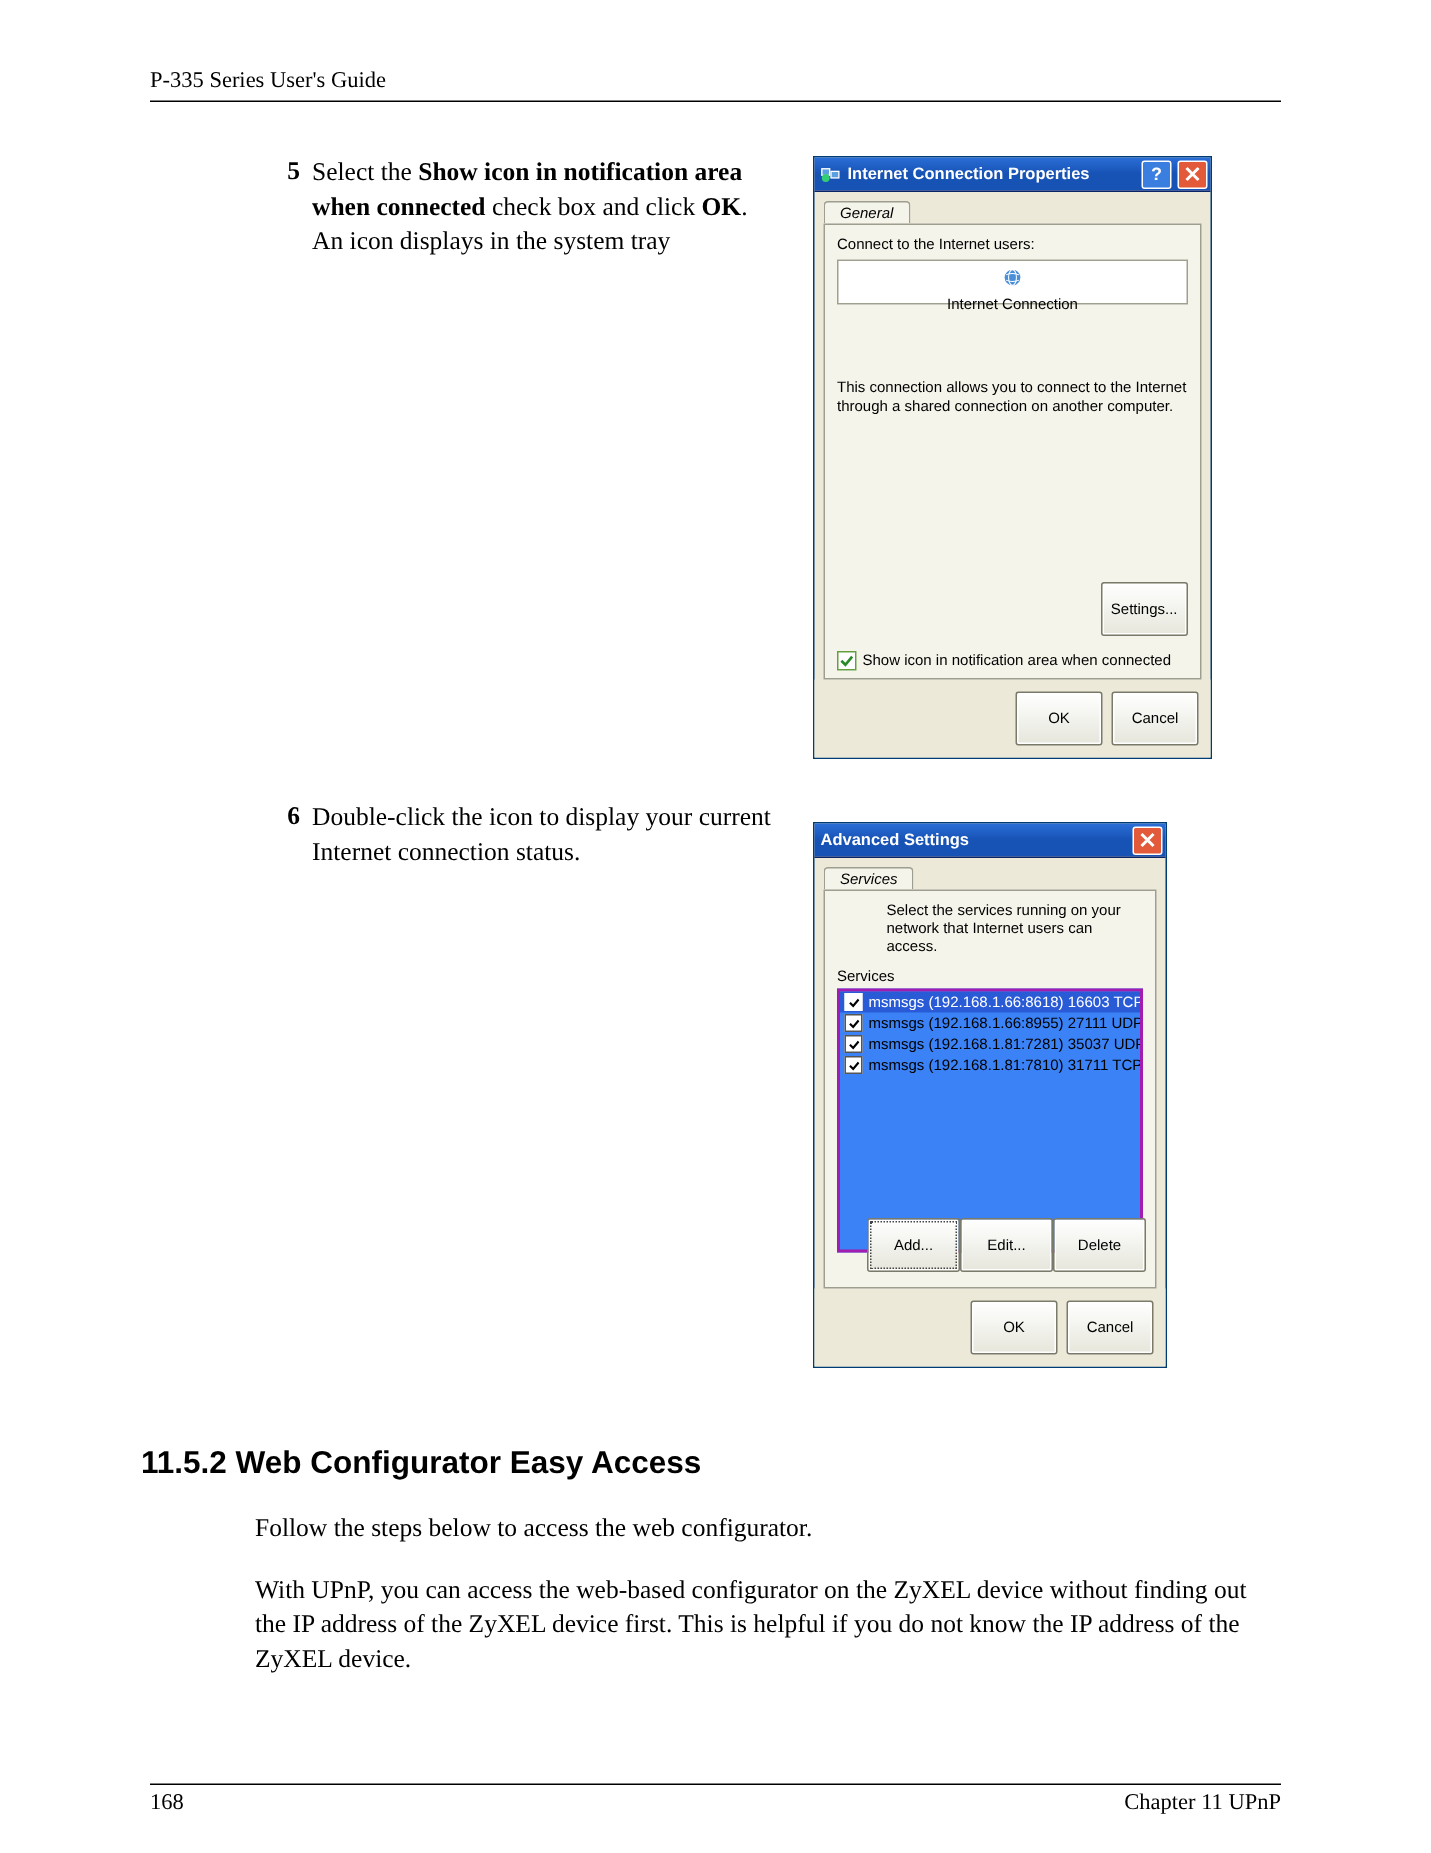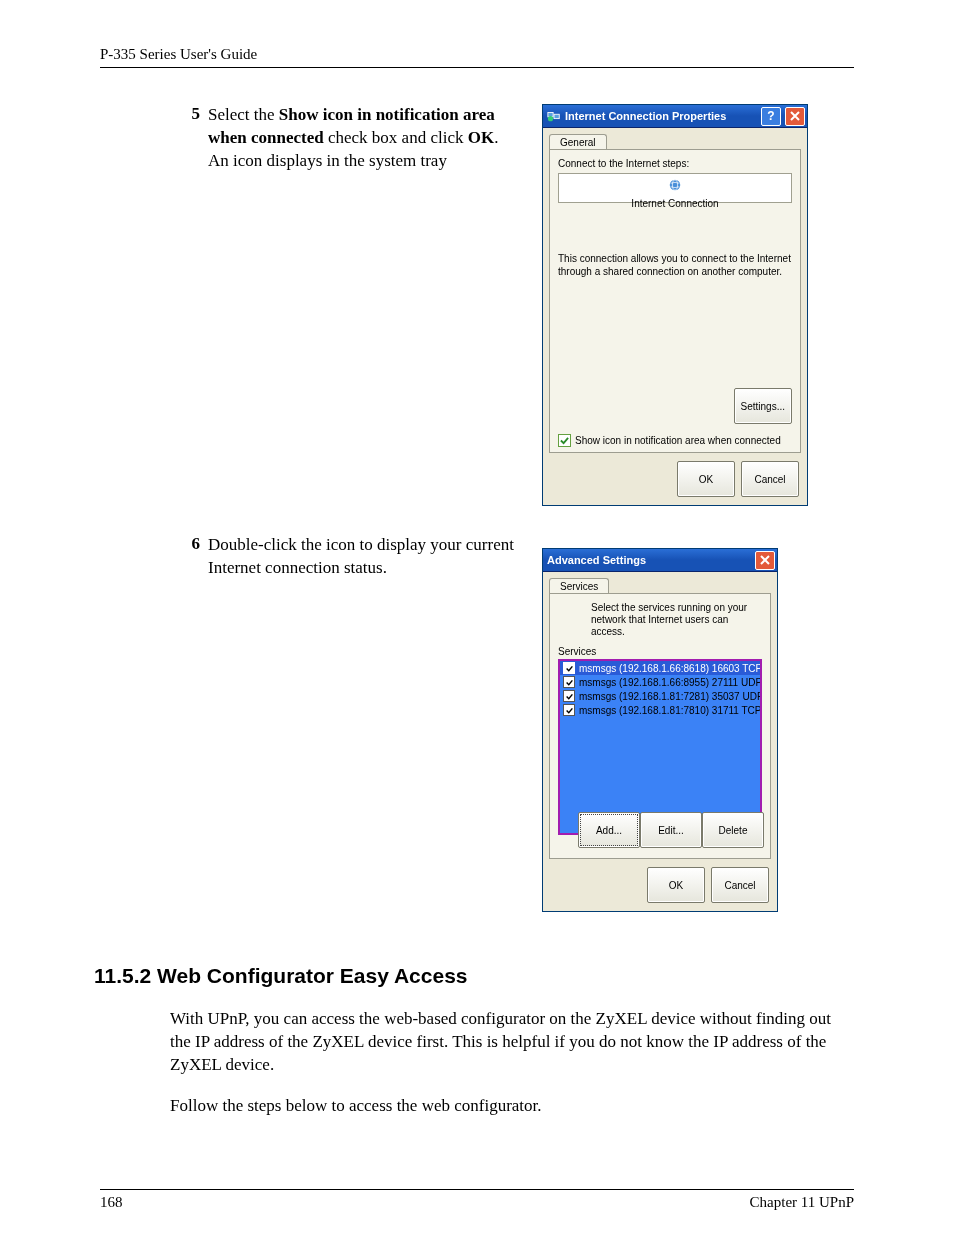--- a/index.html
+++ b/index.html
@@ -85,20 +85,21 @@
     align-items: center;
     justify-content: center;
     font-size: 12px;
     font-weight: bold;
   }
   .win-help { background: #3a7ee0; color:#fff; }
   .win-close { background: #e35a3a; color:#fff; }
   .win-tabs {
     margin: 6px 6px 0 6px;
     display: flex;
+    font-style: italic;
   }
   .win-tab {
     font-size: 10px;
     padding: 2px 10px 1px 10px;
     background: #f5f4ea;
     border: 1px solid #9d9d90;
     border-bottom: none;
     border-radius: 3px 3px 0 0;
   }
   .win-tabpanel {
@@ -259,21 +260,21 @@
           <div class="win-titlebtn win-close">
             <svg width="10" height="10" viewBox="0 0 10 10">
                 <path d="M1 1 L9 9 M9 1 L1 9" stroke="#fff" stroke-width="2"></path>
               </svg>
           </div>
         </div>
         <div class="win-tabs">
           <div class="win-tab">General</div>
         </div>
         <div class="win-tabpanel" style="height:304px; position:relative;">
-          <div class="connect-using">Connect to the Internet steps:</div>
+          <div class="connect-using">Connect to the Internet users:</div>
           <div class="conn-box">
             <svg width="14" height="14" viewBox="0 0 16 16">
                 <circle cx="8" cy="8" r="6" fill="#4a90d9"></circle>
                 <path d="M3 6 Q8 4 13 6 M3 10 Q8 12 13 10" stroke="#fff" stroke-width="0.8" fill="none"></path>
                 <ellipse cx="8" cy="8" rx="3" ry="6" fill="none" stroke="#fff" stroke-width="0.8"></ellipse>
               </svg>
             <span>Internet Connection</span>
           </div>
           <div class="conn-desc">This connection allows you to connect to the Internet through a shared connection on another computer.</div>
           <div class="settings-row">
@@ -357,22 +358,22 @@
           </div>
         </div>
         <div class="win-btnrow">
           <button class="win-btn">OK</button>
           <button class="win-btn">Cancel</button>
         </div>
       </div>
     </div>
 
     <div class="section-heading">11.5.2  Web Configurator Easy Access</div>
+    <p class="body-para">Follow the steps below to access the web configurator.</p>
     <p class="body-para">With UPnP, you can access the web-based configurator on the ZyXEL device without finding out the IP address of the ZyXEL device first. This is helpful if you do not know the IP address of the ZyXEL device.</p>
-    <p class="body-para">Follow the steps below to access the web configurator.</p>
 
   </div>
 
   <div class="footer-area">
     <hr class="footer-hr">
     <div class="footer-row">
       <span>168</span>
       <span>Chapter 11 UPnP</span>
     </div>
   </div>

